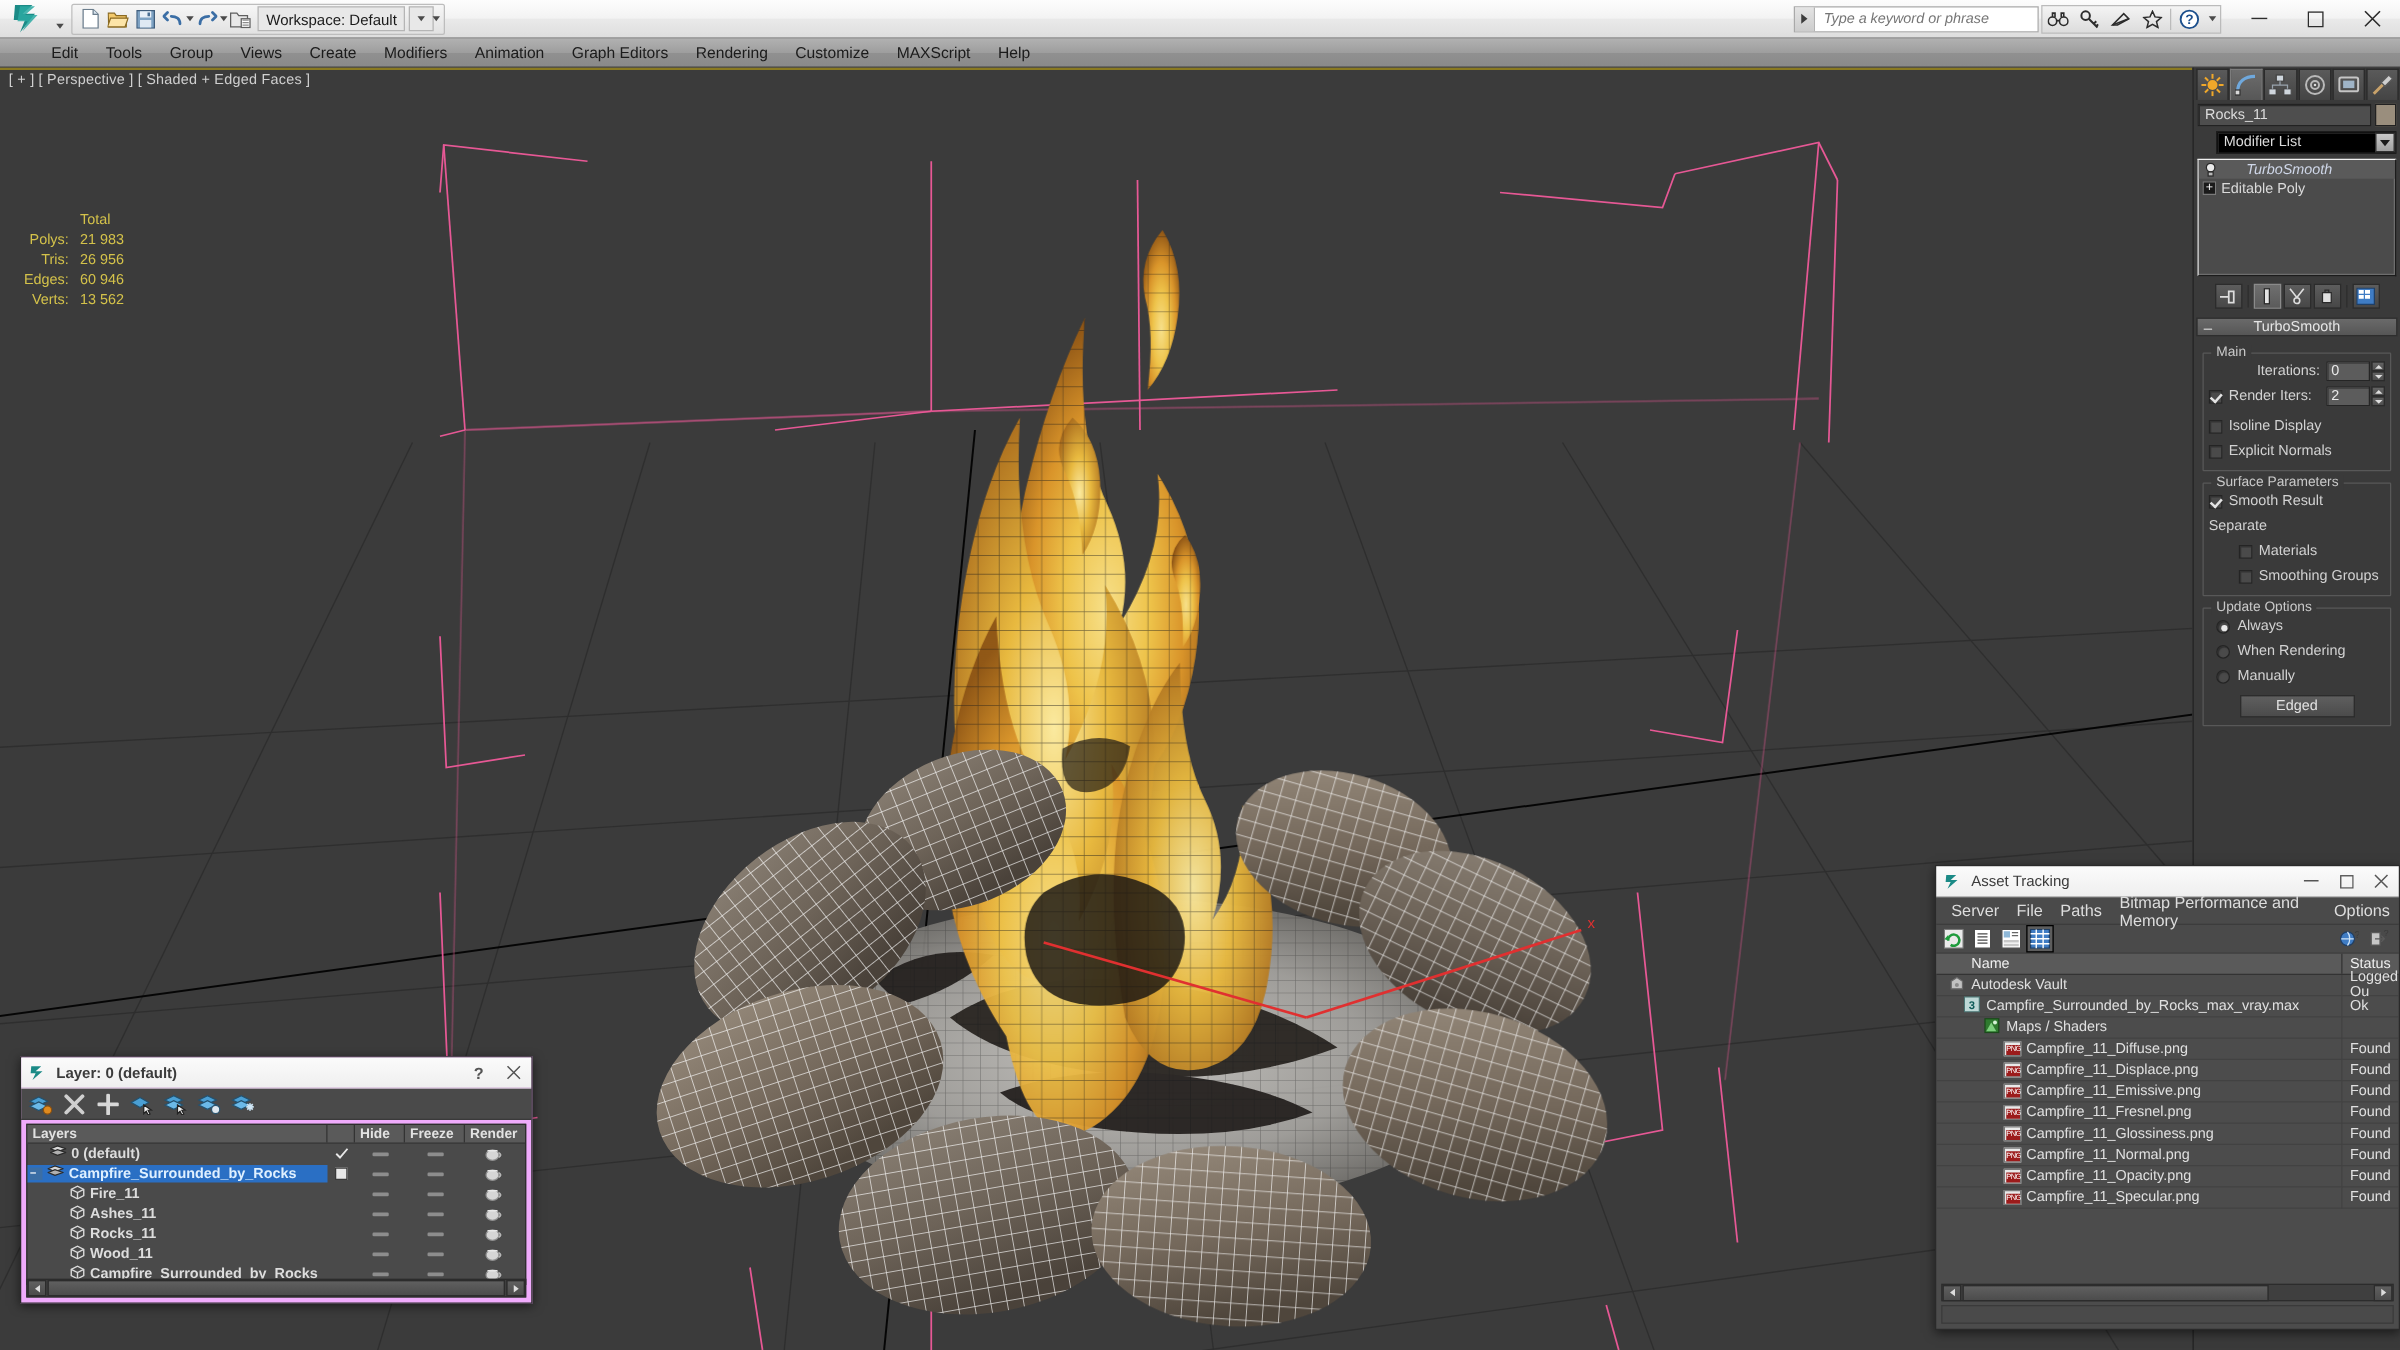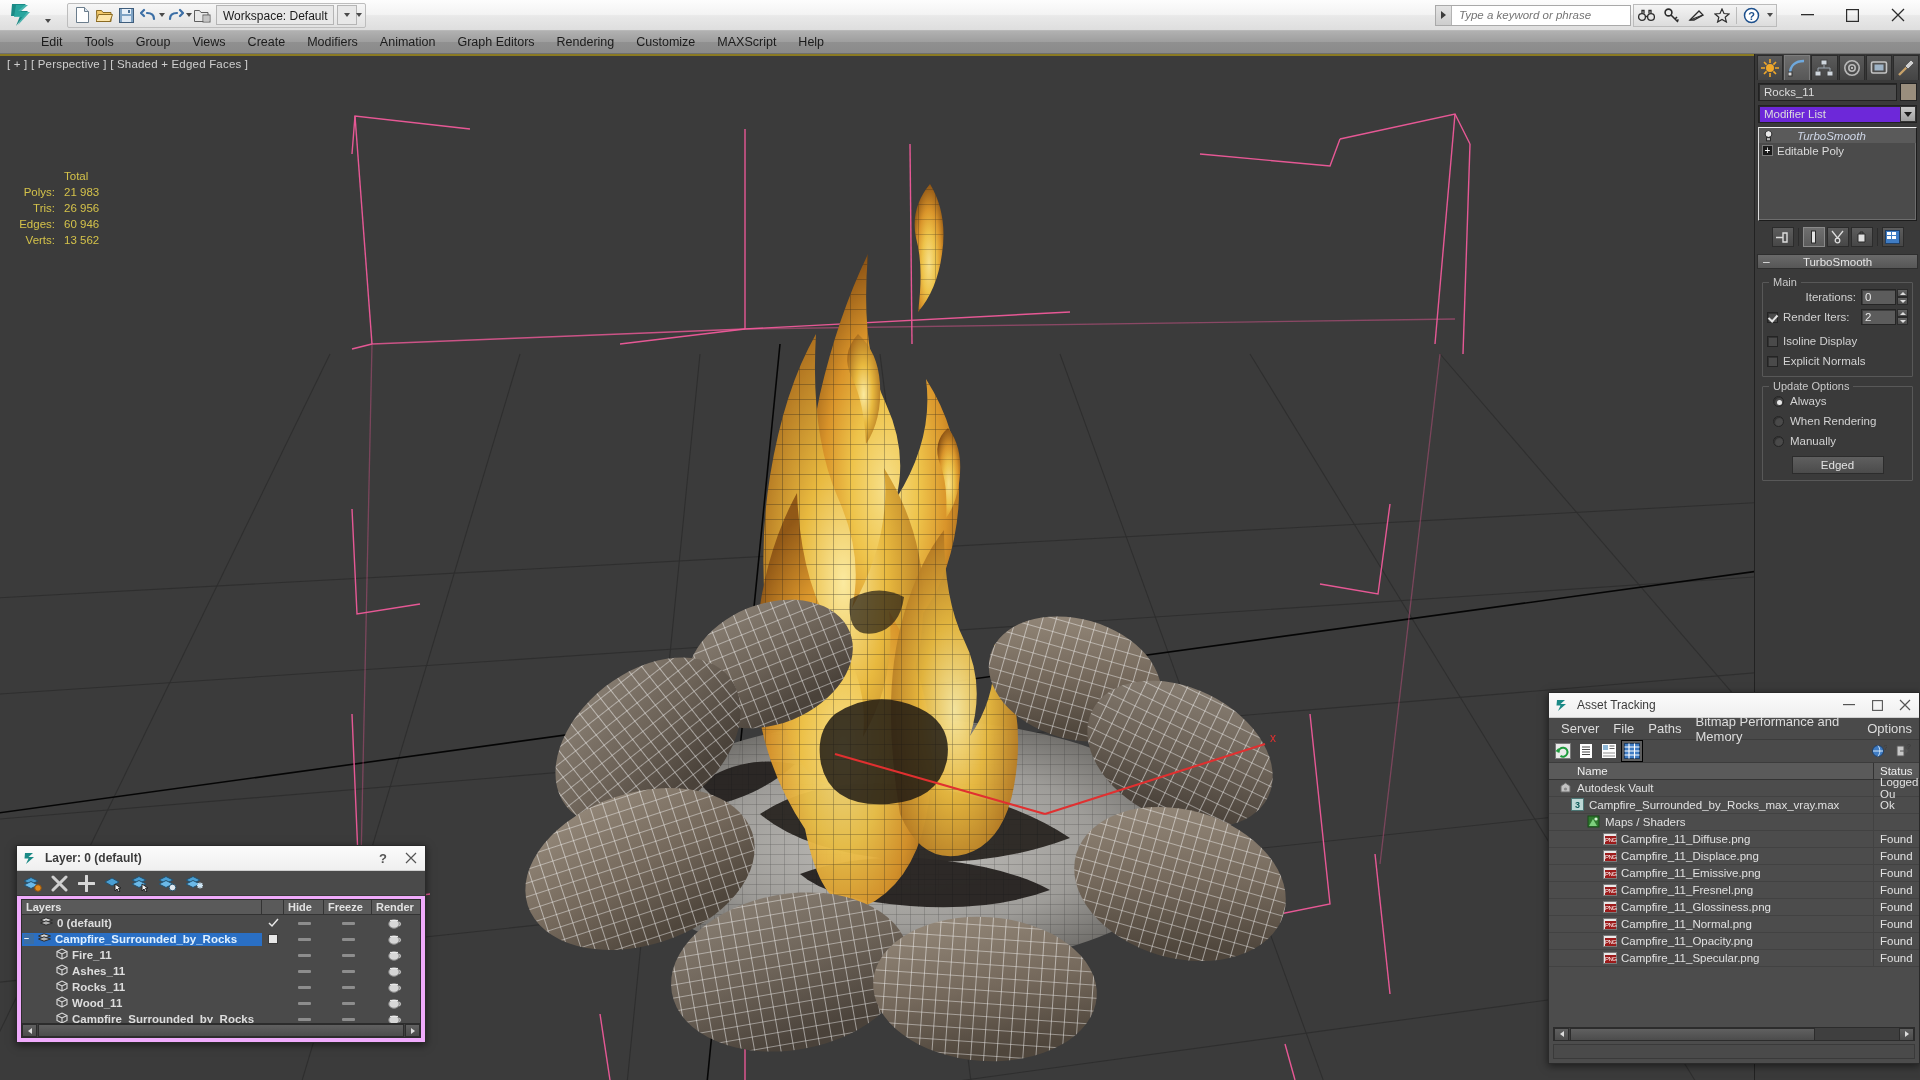--- a/index.html
+++ b/index.html
@@ -24,21 +24,21 @@
     display:flex; align-items:center; justify-content:center;
   }
   .maxlogo svg{display:block;}
   .logo-caret{
     width:10px;height:29px;display:flex;align-items:flex-end;justify-content:center;
     padding-bottom:7px;
   }
   .qat{
     display:flex; align-items:center; height:25px;
     background:linear-gradient(to bottom,#f6f6f6,#e2e2e2);
-    border:1px solid #bdbdbd; border-radius:2px; margin-left:14px; padding:0 3px;
+    border:1px solid #bdbdbd; border-radius:2px; margin-left:4px; padding:0 3px;
   }
   .qat-btn{ width:22px;height:21px;display:flex;align-items:center;justify-content:center;}
   .qat-sep{ width:5px; height:21px; display:flex;align-items:center;justify-content:center;}
   .mini-caret{ width:0;height:0;border-left:3px solid transparent;border-right:3px solid transparent;border-top:4px solid #4a4a4a;}
   .ws-label{
     font-size:12px; color:#1a1a1a; padding:0 5px 0 6px; height:20px; line-height:20px;
     background:#e8e8e8; border:1px solid #b5b5b5; margin-left:3px; white-space:nowrap;
   }
   .ws-combo{ display:flex; align-items:center; background:#e8e8e8;border:1px solid #b5b5b5; height:20px; margin-left:3px;}
   .ws-combo .mini-caret{margin:0 6px;}
@@ -113,21 +113,21 @@
   }
   .cp-tab.active{ background:linear-gradient(to bottom,#6d6d6d,#575757); border-color:#7c7c7c;}
   .cp-row{display:flex;align-items:center;padding:3px 3px 0 3px;gap:3px;}
   .namefield{
     flex:1;height:18px;background:#4e4e4e;border:1px solid #222;
     color:#dcdcdc;font-size:11.5px;line-height:17px;padding-left:5px;
     box-shadow:inset 1px 1px 0 #2a2a2a;
   }
   .colorswatch{width:17px;height:18px;background:#9a8e7d;border:1px solid #222;}
   .modlist{
-    margin:4px 3px 0 3px;height:18px;background:#6d28d9;border:1px solid #222;
+    margin:4px 3px 0 18px;height:18px;background:#000000;border:1px solid #222;
     display:flex;align-items:center;color:#dcdcdc;font-size:11.5px;padding-left:5px;
     box-shadow:inset 1px 1px 0 #2a2a2a;
   }
   .modlist .dd{
     margin-left:auto;width:16px;height:16px;background:linear-gradient(to bottom,#c9c9c9,#a0a0a0);
     border:1px solid #333;display:flex;align-items:center;justify-content:center;
   }
   .caret-dn{width:0;height:0;border-left:4px solid transparent;border-right:4px solid transparent;border-top:5px solid #1b1b1b;}
   .modstack{
     margin:4px 3px 0 3px; height:94px; background:#4b4b4b; border:1px solid #1c1c1c;
@@ -769,20 +769,38 @@
           <div class="frow" style="margin-top:6px">
             <span class="cbox"></span>
             <span class="flabel">Isoline Display</span>
           </div>
           <div class="frow">
             <span class="cbox"></span>
             <span class="flabel">Explicit Normals</span>
           </div>
         </div>
 
+        <div class="grp">
+          <div class="gt">Surface Parameters</div>
+          <div class="frow">
+            <span class="cbox on"></span>
+            <span class="flabel">Smooth Result</span>
+          </div>
+          <div class="frow">
+            <span class="flabel">Separate</span>
+          </div>
+          <div class="frow indent">
+            <span class="cbox"></span>
+            <span class="flabel">Materials</span>
+          </div>
+          <div class="frow indent">
+            <span class="cbox"></span>
+            <span class="flabel">Smoothing Groups</span>
+          </div>
+        </div>
 
         <div class="grp">
           <div class="gt">Update Options</div>
           <div class="frow" style="padding-left:6px">
             <span class="rad on"></span>
             <span class="flabel">Always</span>
           </div>
           <div class="frow" style="padding-left:6px">
             <span class="rad"></span>
             <span class="flabel">When Rendering</span>

